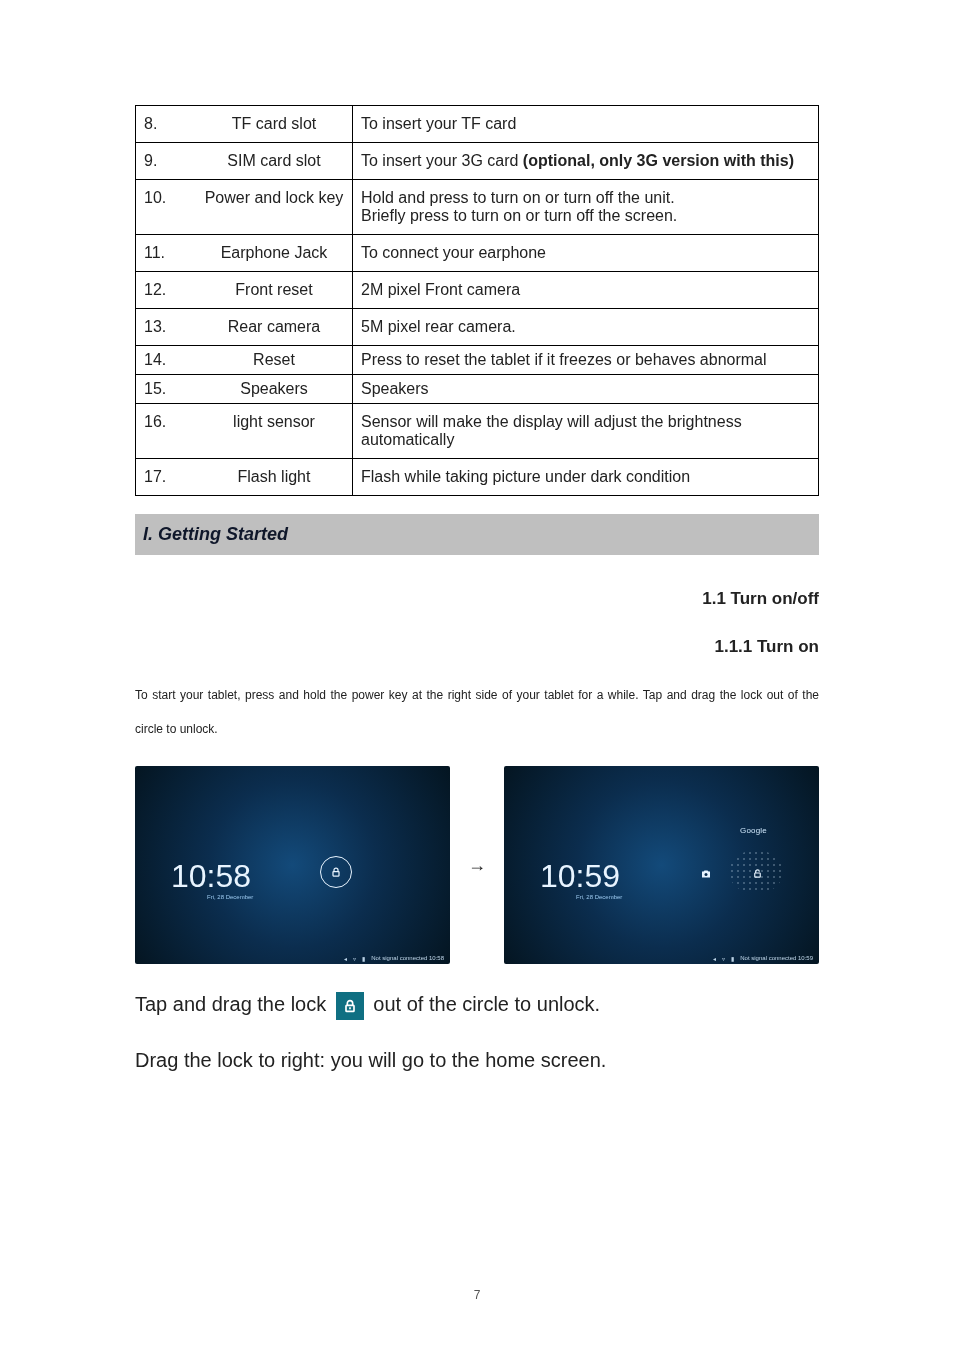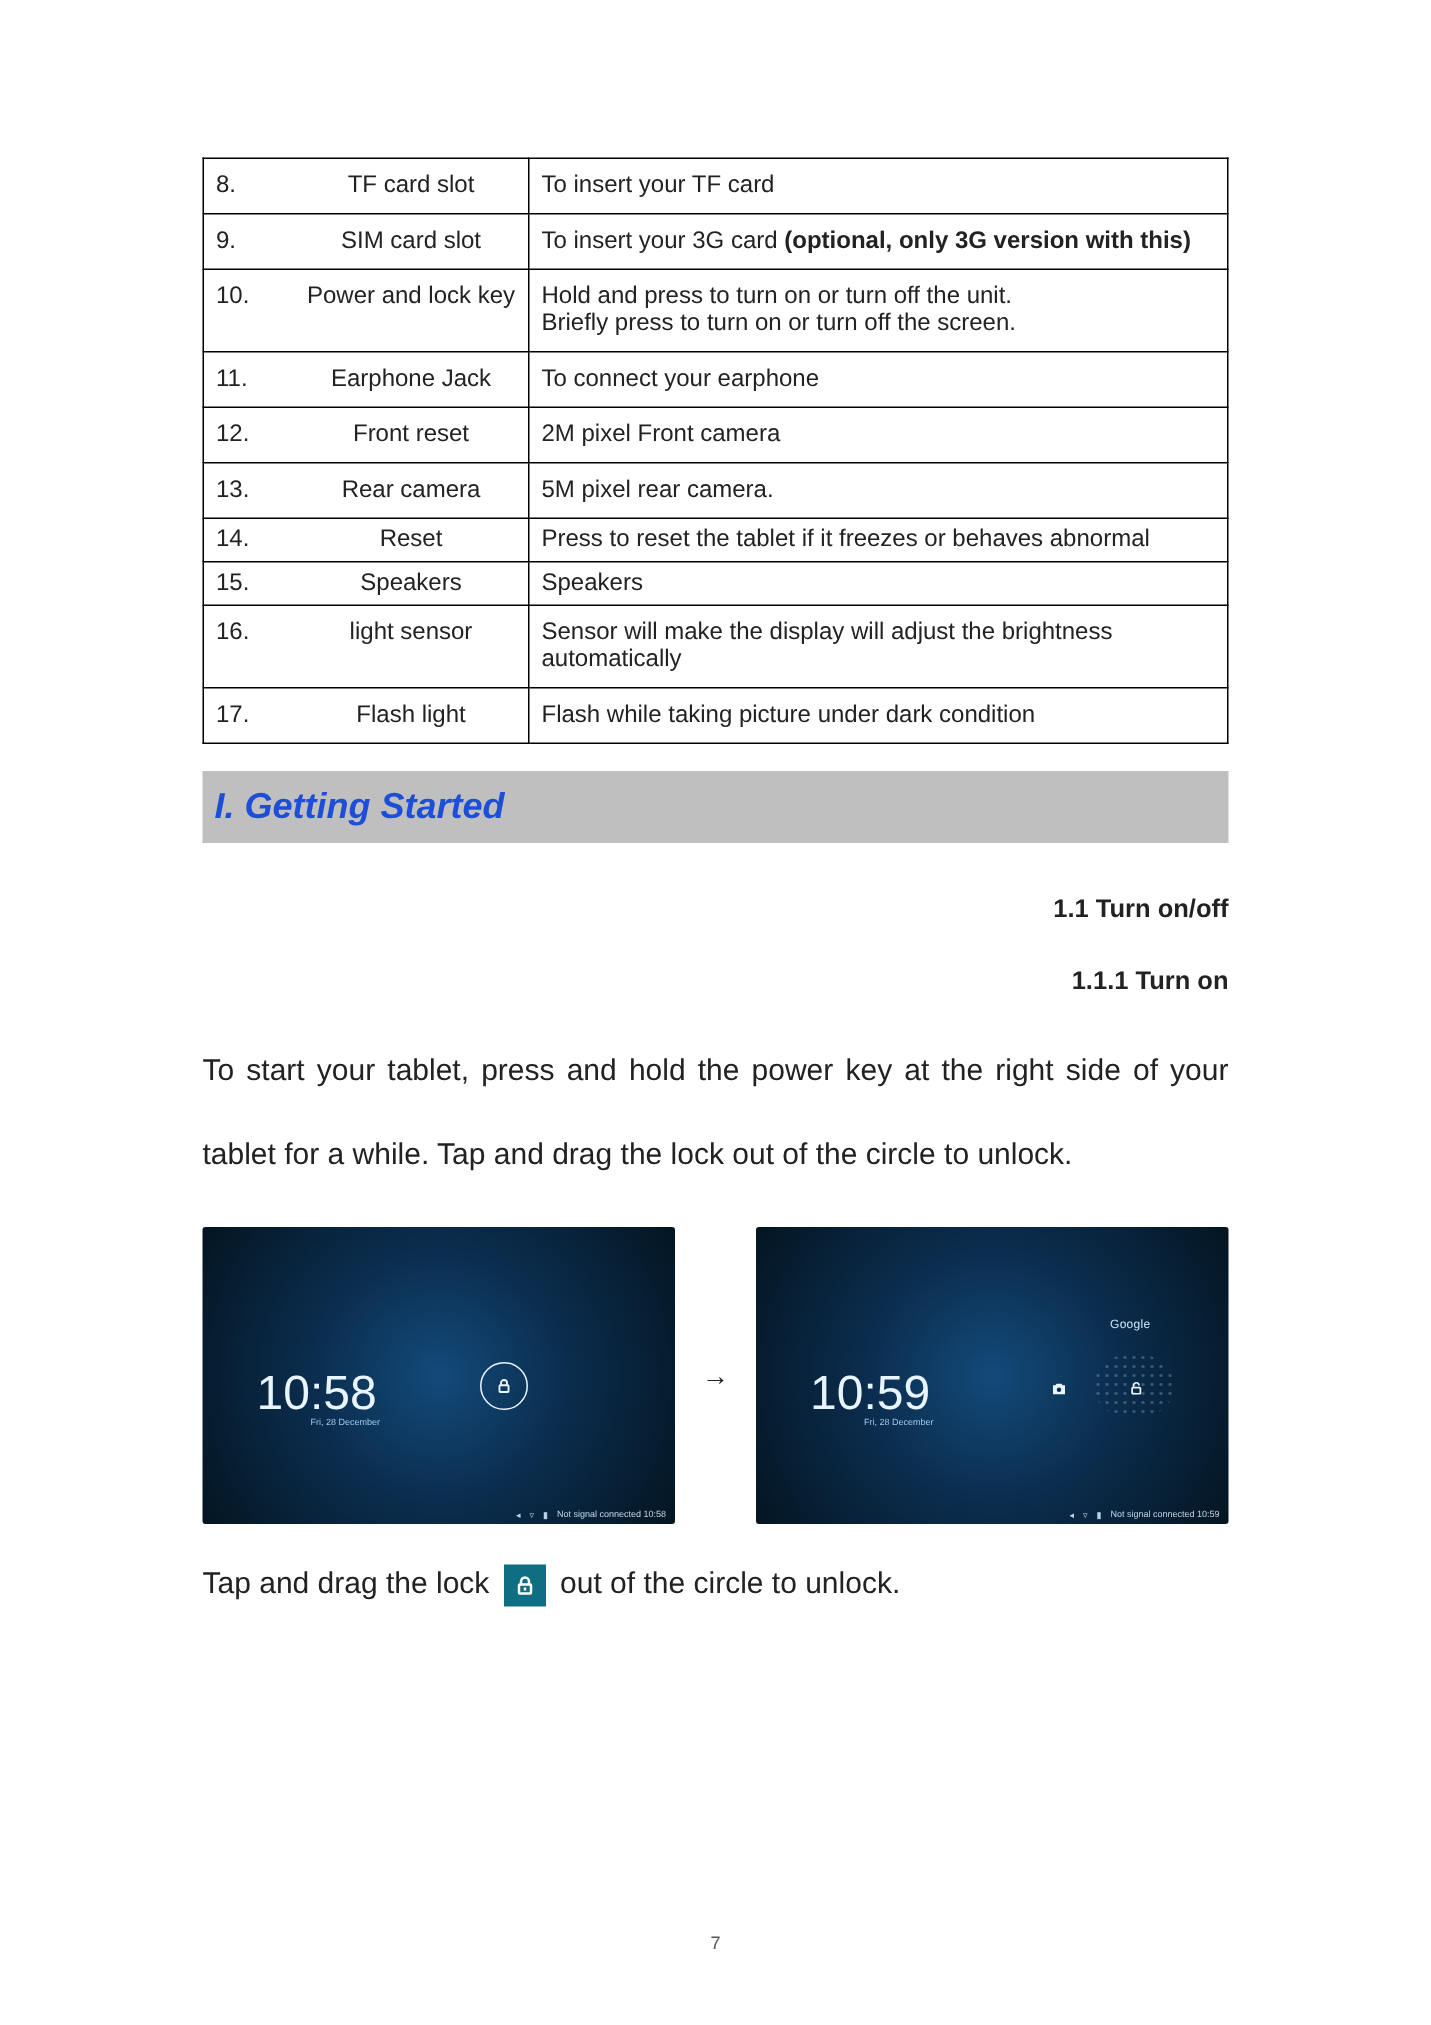--- a/index.html
+++ b/index.html
@@ -37,38 +37,38 @@
     border-left: none;
     text-align: center;
   }
   table.spec td.desc {
     width: auto;
   }
   table.spec tr.short td { padding-top: 5px; padding-bottom: 5px; }
 
   .section-title {
     background: #bfbfbf;
-    color: #1d4ed8;
+    color: #0f172a;
     font-weight: bold;
     font-style: italic;
     padding: 10px 8px;
-    font-size: 24px;
+    font-size: 18px;
     margin-top: 18px;
   }
 
   h2.sub, h3.sub {
     font-size: 17px;
     font-weight: bold;
     margin: 28px 0 4px 0;
     text-align: right;
   }
   h2.sub { margin-top: 34px; }
 
   p.body {
-    font-size: 20px;
+    font-size: 12px;
     line-height: 2.8;
     text-align: justify;
     margin: 22px 0 0 0;
   }
   p.body2 {
     font-size: 20px;
     line-height: 1.6;
     margin: 24px 0 0 0;
   }
 
@@ -308,15 +308,16 @@
     <span class="inline-lock">
       <svg width="16" height="16" viewBox="0 0 24 24" fill="none" stroke="currentColor" stroke-width="2.5">
         <rect x="6" y="11" width="12" height="9" rx="1"></rect>
         <path d="M8 11V8a4 4 0 0 1 8 0v3"></path>
         <path d="M12 14v3"></path>
       </svg>
     </span>
     <span> out of the circle to unlock.</span>
   </p>
 
+  <p class="body2">Drag the lock to right: you will go to the home screen.</p>
 
   <div class="page-number">7</div>
 </div>
 
 </body></html>

